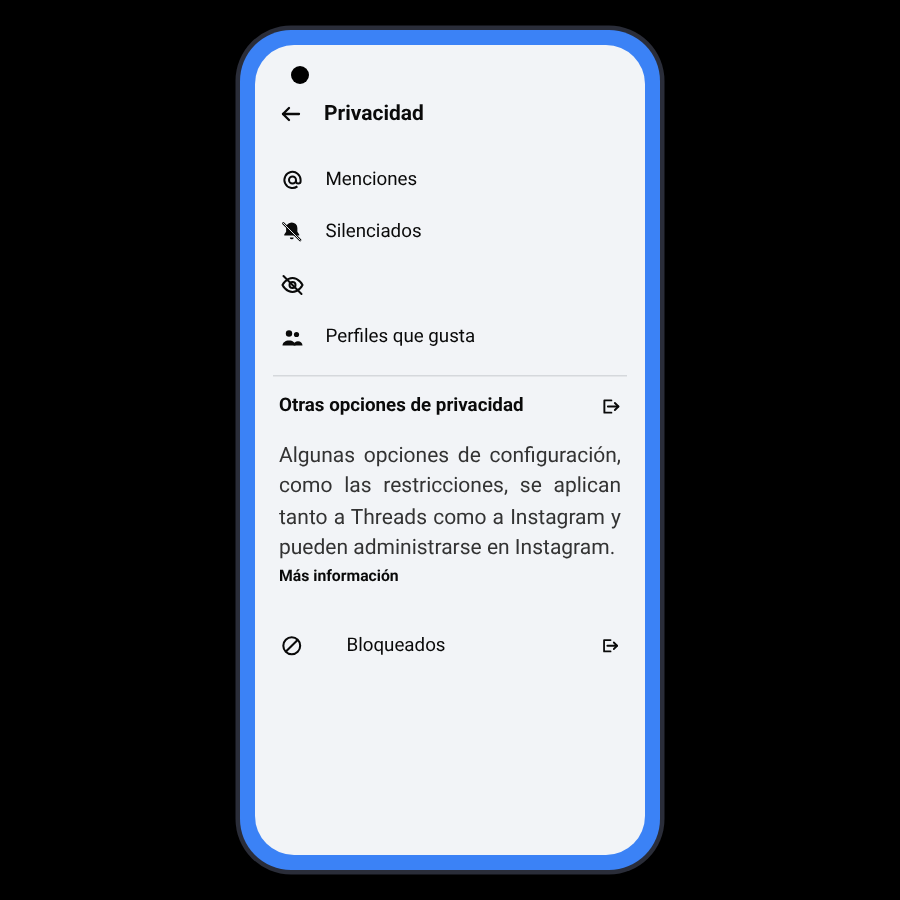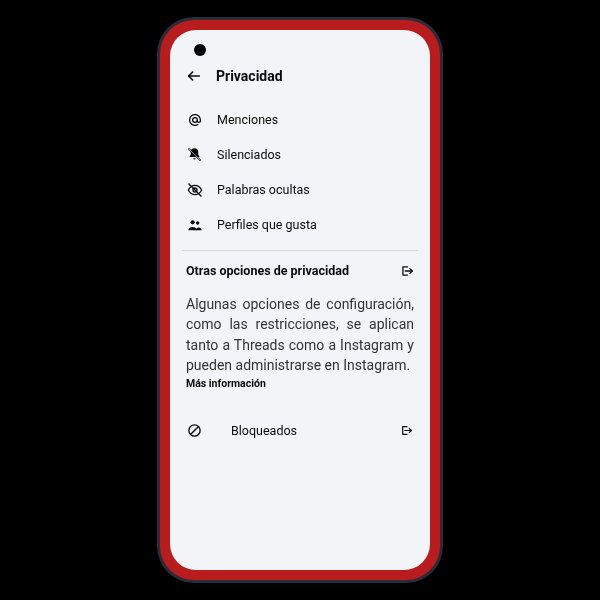--- a/index.html
+++ b/index.html
@@ -8,21 +8,21 @@
       width: 600px;
       height: 600px;
       display: flex;
       align-items: center;
       justify-content: center;
       font-family: -apple-system, BlinkMacSystemFont, "Segoe UI", Roboto, Helvetica, Arial, sans-serif;
     }
     .phone-frame {
       width: 280px;
       height: 560px;
-      background: #b91c1c;
+      background: #3b82f6;
       border-radius: 34px;
       padding: 10px;
       position: relative;
       box-shadow: 0 0 0 3px #2a2d39;
     }
     .screen {
       width: 100%;
       height: 100%;
       background: #f2f4f7;
       border-radius: 26px;
@@ -184,21 +184,20 @@
       </div>
 
       <div class="row">
         <div class="row-icon">
           <svg width="16" height="16" viewBox="0 0 24 24" fill="none" stroke="#0a0a0a" stroke-width="2">
             <path d="M2 12s3.5-7 10-7 10 7 10 7-3.5 7-10 7-10-7-10-7z"></path>
             <circle cx="12" cy="12" r="3"></circle>
             <line x1="3" y1="3" x2="21" y2="21" stroke-linecap="round"></line>
           </svg>
         </div>
-        <div class="row-label">Palabras ocultas</div>
       </div>
 
       <div class="row">
         <div class="row-icon">
           <svg width="16" height="16" viewBox="0 0 24 24" fill="#0a0a0a">
             <circle cx="8.5" cy="8" r="3.2"></circle>
             <circle cx="16" cy="9" r="2.6"></circle>
             <path d="M2 20c0-3 3-5 6.5-5s6.5 2 6.5 5"></path>
             <path d="M13 20c0-2.5 2-4.2 4.5-4.2S22 17.5 22 20"></path>
           </svg>

